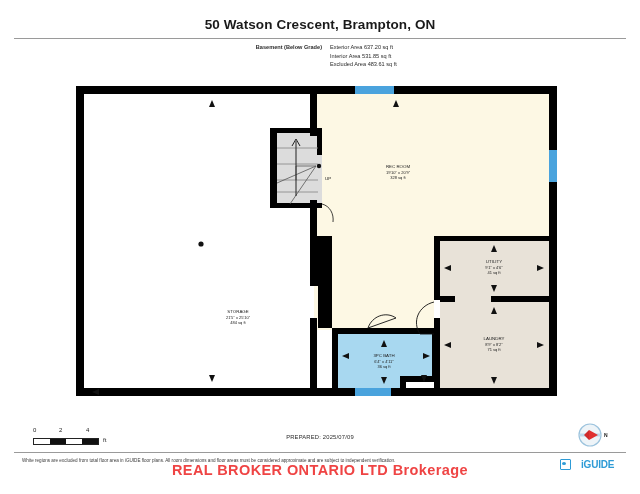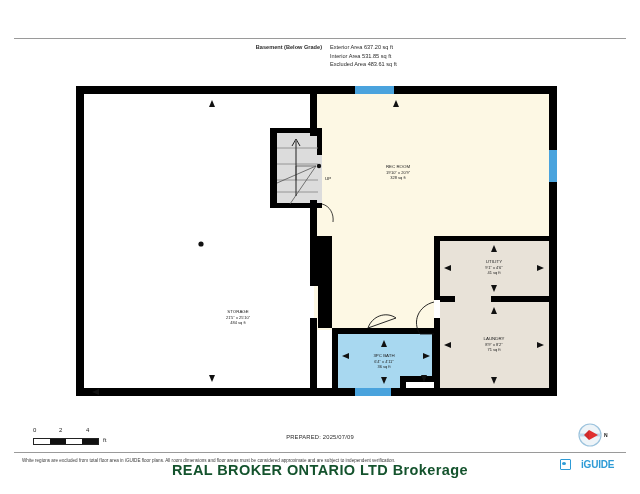--- a/index.html
+++ b/index.html
@@ -55,21 +55,21 @@
 
   .footrule{position:absolute;left:14px;top:452px;width:612px;height:1px;background:#9a9a9a;}
 
   .disclaimer{
     position:absolute;left:22px;top:457px;width:600px;
     font-size:4.6px;line-height:7px;color:#3a3a3a;
   }
 
   .watermark{
     position:absolute;left:0;top:462px;width:640px;text-align:center;
-    font-size:14.5px;font-weight:bold;color:#14532d;
+    font-size:14.5px;font-weight:bold;color:#ef4444;
     letter-spacing:.4px;pointer-events:none;
   }
 
   .iguide{
     position:absolute;left:560px;top:459px;
     display:flex;align-items:center;gap:2px;
     font-size:10px;font-weight:bold;color:#2e9bd6;letter-spacing:-.2px;
   }
   .iguide .mark{
     width:9px;height:9px;border:1.2px solid #2e9bd6;border-radius:1px;
@@ -82,20 +82,21 @@
   .iguide .txt{line-height:10px;margin-left:8px;}
 
   
   .rm{font-family:"Liberation Sans", sans-serif;}
 </style>
 </head>
 <body>
 
 <div class="page">
 
+  <div class="title">50 Watson Crescent, Brampton, ON</div>
   <div class="hrule"></div>
 
   <div class="meta">
     <div class="lbl">Basement (Below Grade)</div>
     <div class="vals">
       <div>Exterior Area 637.20 sq ft</div>
       <div>Interior Area 531.85 sq ft</div>
       <div>Excluded Area 483.61 sq ft</div>
     </div>
   </div>

